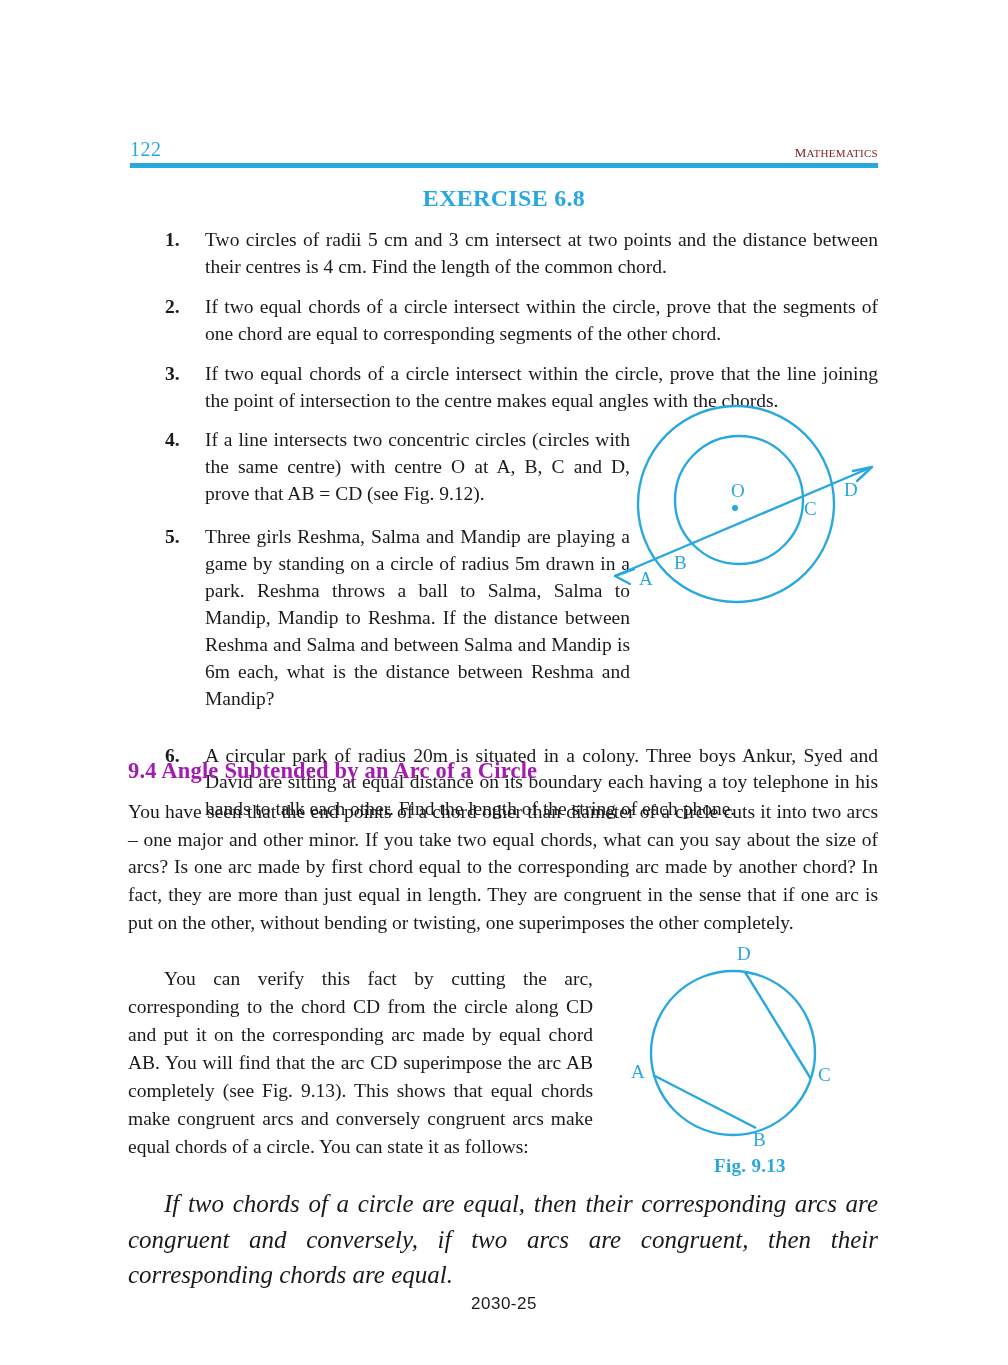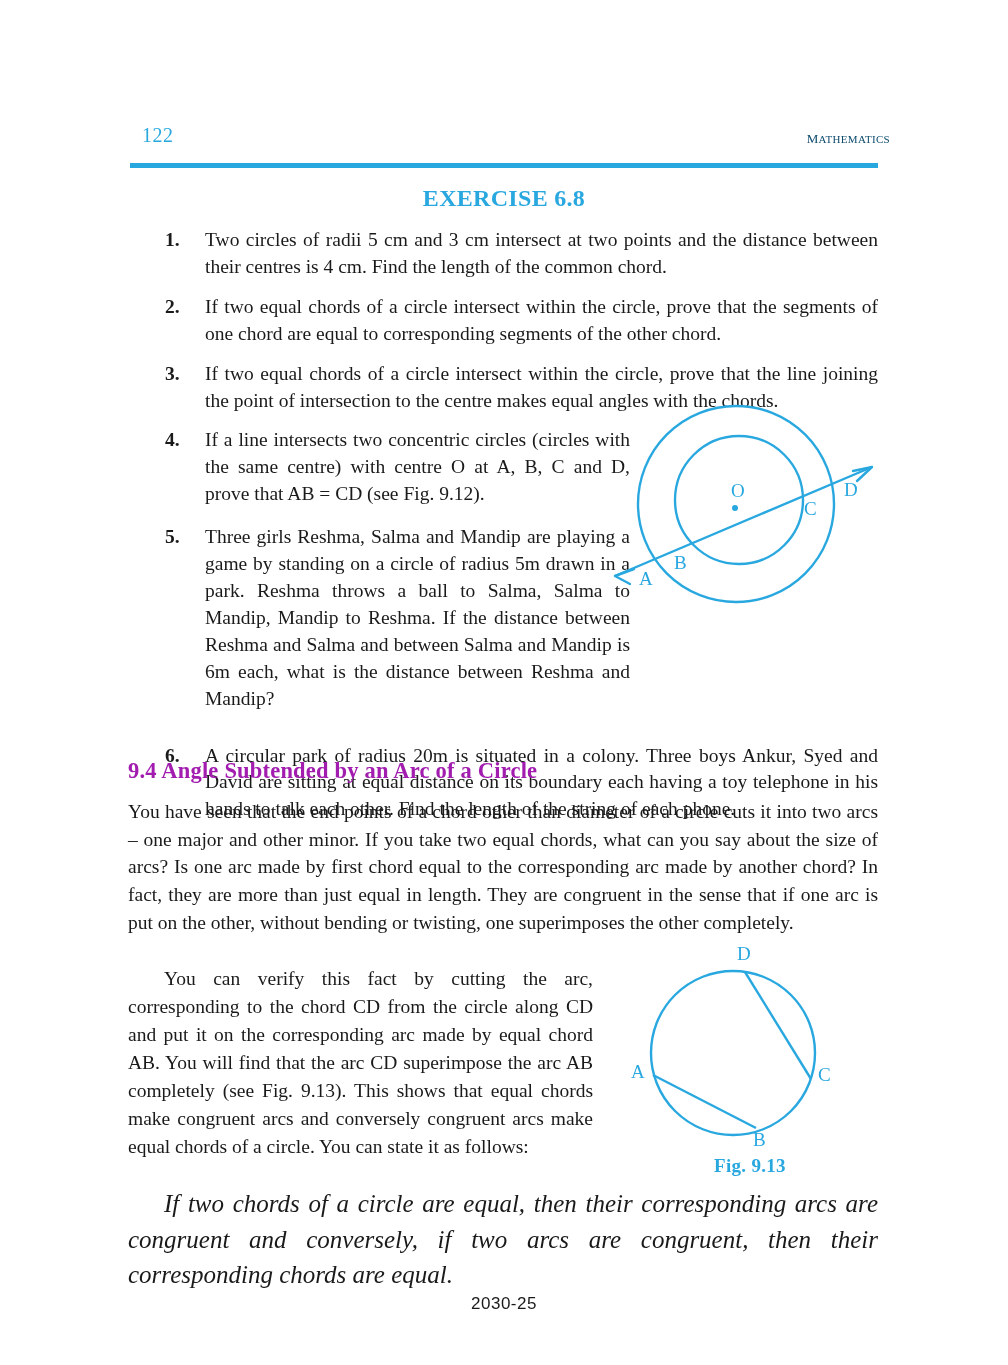--- a/index.html
+++ b/index.html
@@ -20,39 +20,38 @@
     position: absolute;
     left: 0; top: 0;
     width: 1008px;
     height: 1365px;
   }
 
   
   .runhead {
     position: absolute;
     left: 130px;
-    top: 124px;
+    top: 138px;
     width: 748px;
     height: 24px;
-    margin-left: 12px;
   }
   .page-number {
     position: absolute;
     left: 0;
     top: 0;
     font-size: 20px;
     color: #29a8e0;
     letter-spacing: 0.5px;
   }
   .book-title {
     position: absolute;
     right: 0;
     top: 2px;
     font-size: 15px;
-    color: #0c4a6e;
+    color: #7f1d1d;
     font-variant: small-caps;
     text-transform: lowercase;
     letter-spacing: 0.3px;
   }
   .book-title::first-letter { font-size: 19px; }
   .rule {
     position: absolute;
     left: 130px;
     top: 163px;
     width: 748px;

